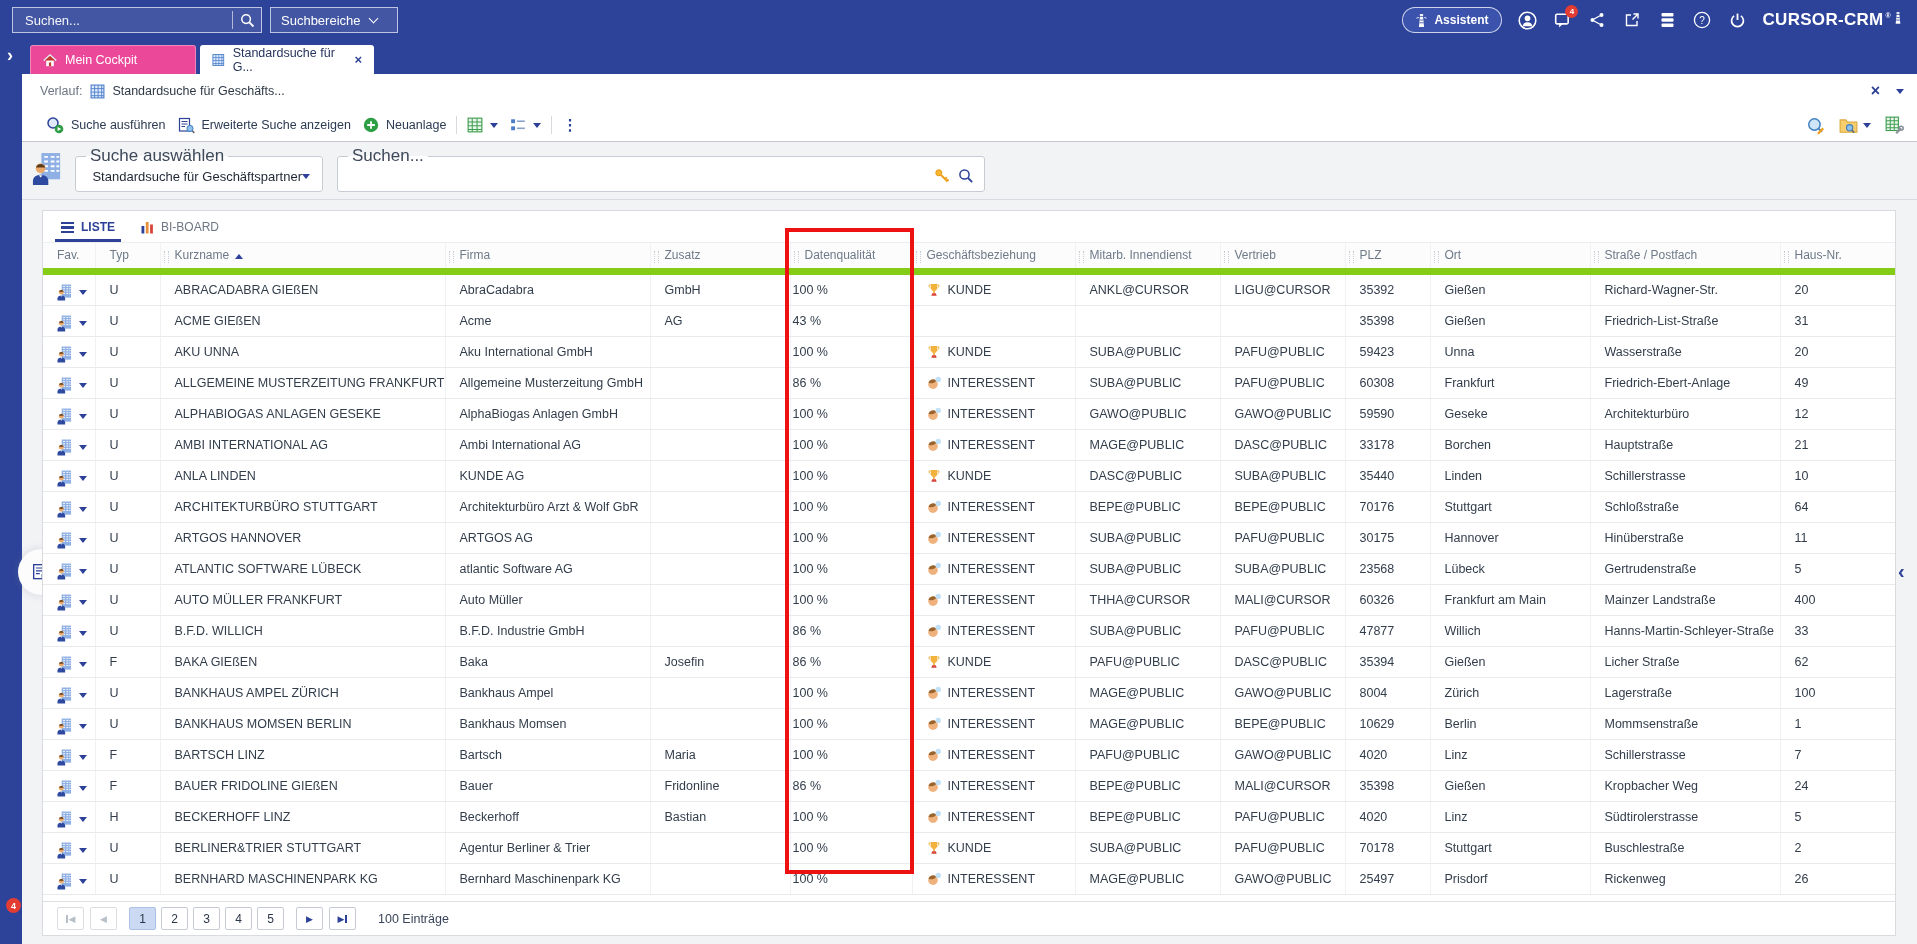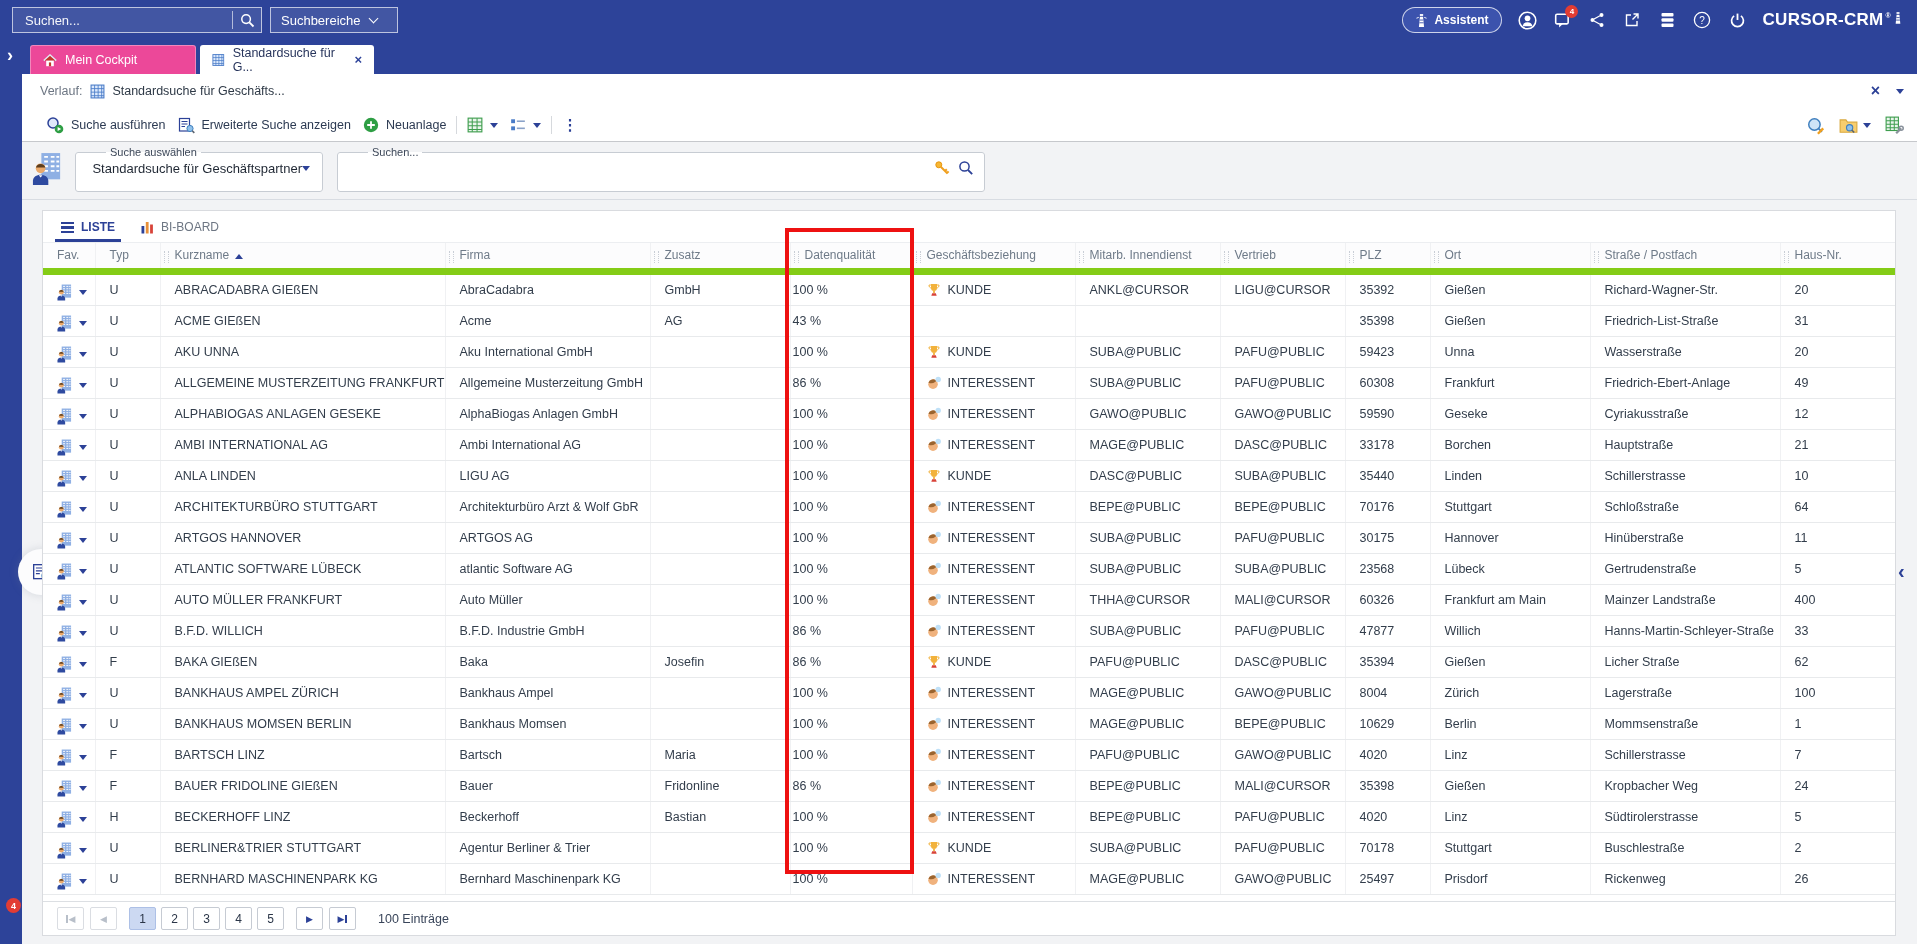--- a/index.html
+++ b/index.html
@@ -63,21 +63,21 @@
   .tool{display:flex;align-items:center;gap:7px;padding:3px 6px;cursor:pointer;white-space:nowrap;}
   .tsep{width:1px;height:18px;background:#d6d9dd;margin:0 4px;}
   .kebab{color:#2c4197;font-size:15px;font-weight:bold;padding:0 6px;cursor:pointer;}
   .toolbar-right{position:absolute;right:26px;top:34px;height:34px;display:flex;align-items:center;gap:14px;}
 
   
   .searchband{position:absolute;left:22px;top:142px;width:1895px;height:58px;background:#f2f3f5;
     border-bottom:1px solid #d8dce2;}
   .sb-avatar{position:absolute;left:10px;top:8px;}
   fieldset{border:1px solid #c7ccd3;border-radius:3px;background:#fff;margin:0;padding:0 10px;}
-  legend{font-size:11px;color:#3d4859;padding:0 4px;margin-left:20px;}
+  legend{font-size:17px;color:#3d4859;padding:0 4px;margin-left:0;}
   .fs1{position:absolute;left:53px;top:4px;width:248px;height:46px;}
   .fs1 .val{display:flex;align-items:center;justify-content:flex-end;font-size:13px;color:#1f2733;
     padding:3px 2px 0 2px;cursor:pointer;}
   .fs2{position:absolute;left:315px;top:4px;width:648px;height:46px;}
   .fs2 .row{display:flex;align-items:center;padding-top:1px;}
   .fs2 input{flex:1;border:none;outline:none;font-size:13px;font-family:inherit;color:#1f2733;background:transparent;}
   .fs2 .icons{display:flex;align-items:center;gap:8px;}
 
   
   .card{position:absolute;left:42px;top:210px;width:1854px;height:726px;background:#fff;
@@ -574,21 +574,21 @@
         <svg class="bz-ico" width="14" height="14" viewBox="0 0 14 14">
                 <use href="#sym-face"></use>
               </svg>
         <span class="bz-label">INTERESSENT</span>
       </span>
     </td>
     <td>GAWO@PUBLIC</td>
     <td>GAWO@PUBLIC</td>
     <td>59590</td>
     <td>Geseke</td>
-    <td>Cyriakusstraße</td>
+    <td>Architekturbüro</td>
     <td>12</td>
   </tr>
         <tr>
     <td>
       <span class="favcell">
         <svg width="15" height="17" viewBox="0 0 16 18">
                 <use href="#sym-partner"></use>
               </svg>
         <span class="caret"></span>
       </span>
@@ -617,21 +617,21 @@
     <td>
       <span class="favcell">
         <svg width="15" height="17" viewBox="0 0 16 18">
                 <use href="#sym-partner"></use>
               </svg>
         <span class="caret"></span>
       </span>
     </td>
     <td>U</td>
     <td>ANLA LINDEN</td>
-    <td>LIGU AG</td>
+    <td>KUNDE AG</td>
     <td></td>
     <td class="pct">100 %</td>
     <td>
       <span class="bz">
         <svg class="bz-ico" width="14" height="14" viewBox="0 0 14 14">
                 <use href="#sym-trophy"></use>
               </svg>
         <span class="bz-label">KUNDE</span>
       </span>
     </td>

